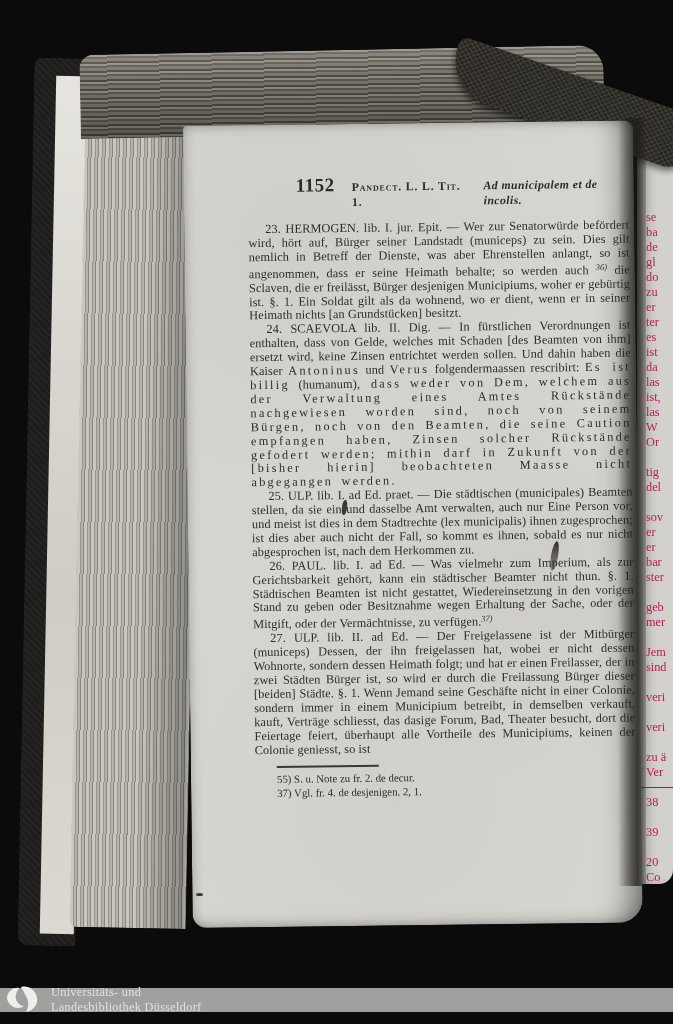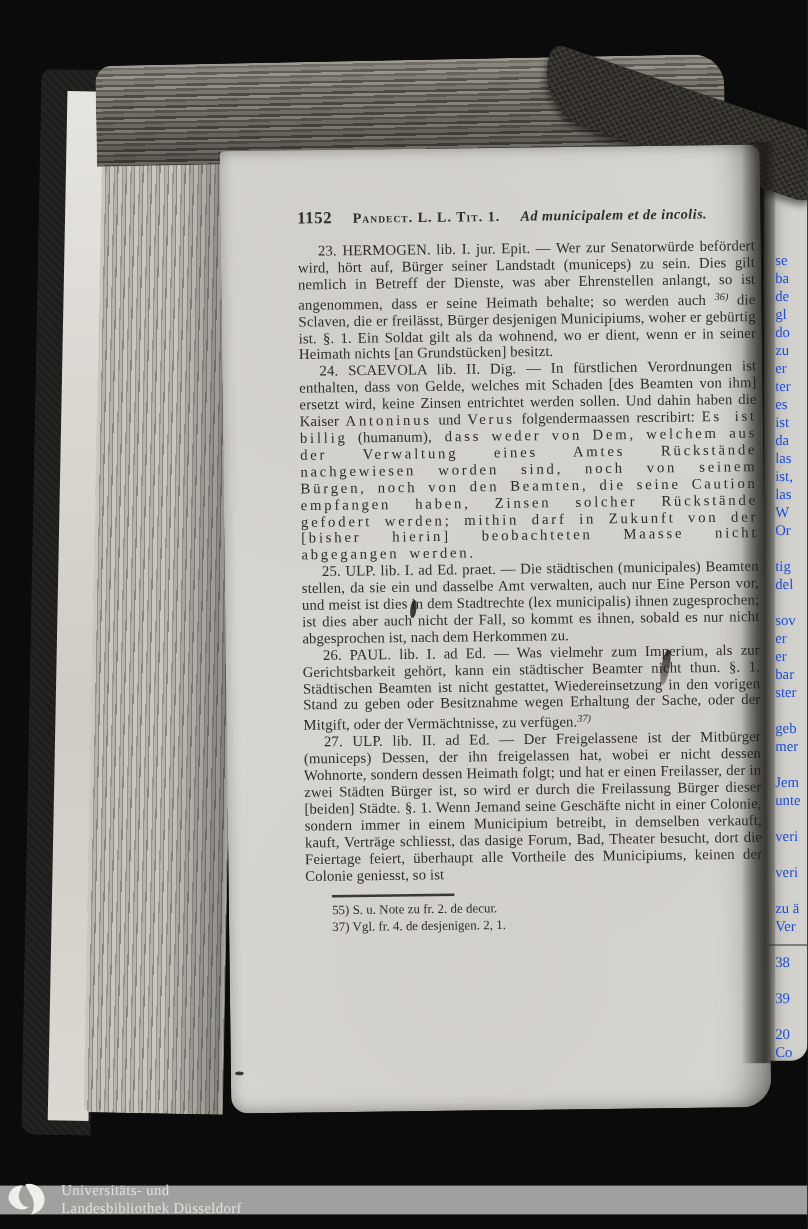--- a/index.html
+++ b/index.html
@@ -42,29 +42,29 @@
                inset 0 -8px 14px -8px rgba(0,0,0,.18),
                inset 0 6px 10px -6px rgba(0,0,0,.12);}
   .gutter{position:absolute;left:618px;top:118px;width:28px;height:768px;z-index:6;pointer-events:none;
     background:linear-gradient(90deg,rgba(20,18,15,0),rgba(22,20,16,.5) 45%,rgba(28,25,20,.72) 70%,rgba(45,41,34,.25));}
 
   
   .right-page{position:absolute;left:637px;top:124px;width:36px;height:760px;z-index:3;
     background:#d3d1cb;border-radius:2px 0 14px 2px;
     box-shadow:inset 12px 0 14px -6px rgba(0,0,0,.45);
     padding:86px 0 0 9px;box-sizing:border-box;overflow:hidden;
-    color:#1d4ed8;font-size:12.3px;}
+    color:#be185d;font-size:12.3px;}
   .frag{height:15px;line-height:15px;white-space:nowrap;}
   .frag-rule{height:15px;position:relative;}
   .frag-rule::after{content:"";position:absolute;left:-6px;top:7px;width:34px;border-top:1.5px solid #4a4740;}
 
   
   .text-block{position:absolute;left:64px;top:50px;width:381px;color:#2e2c28;}
   .page-header{display:flex;align-items:baseline;gap:17px;margin-bottom:12px;}
-  .pg-num{font-weight:bold;font-size:14px;letter-spacing:.5px;}
+  .pg-num{font-weight:bold;font-size:19px;letter-spacing:.5px;margin-left:48px;}
   .run-title{font-variant:small-caps;font-size:11.8px;letter-spacing:.8px;font-weight:bold;}
   .latin-title{font-style:italic;font-weight:bold;font-size:11.8px;letter-spacing:.4px;}
   .body-copy p{margin:0;text-indent:17px;text-align:justify;
     font-size:12.3px;line-height:13.9px;letter-spacing:.1px;}
   .it{}
   .sp{letter-spacing:2.3px;word-spacing:3px;}
   .sup{font-size:8.5px;vertical-align:4px;letter-spacing:0;font-style:italic;}
   .fn-rule{width:102px;border:none;border-top:2px solid #3a3833;margin:9px 0 5px 22px;}
   .footnotes p{margin:0;padding-left:22px;font-size:10.8px;line-height:13.5px;text-align:left;text-indent:0;}
 
@@ -118,21 +118,21 @@
       <div class="frag">sov</div>
       <div class="frag">er</div>
       <div class="frag">er</div>
       <div class="frag">bar</div>
       <div class="frag">ster</div>
       <div class="frag blank"></div>
       <div class="frag">geb</div>
       <div class="frag">mer</div>
       <div class="frag blank"></div>
       <div class="frag">Jem</div>
-      <div class="frag">unte</div>
+      <div class="frag">sind</div>
       <div class="frag blank"></div>
       <div class="frag">veri</div>
       <div class="frag blank"></div>
       <div class="frag">veri</div>
       <div class="frag blank"></div>
       <div class="frag">zu ä</div>
       <div class="frag">Ver</div>
       <div class="frag frag-rule"></div>
       <div class="frag">38</div>
       <div class="frag blank"></div>

